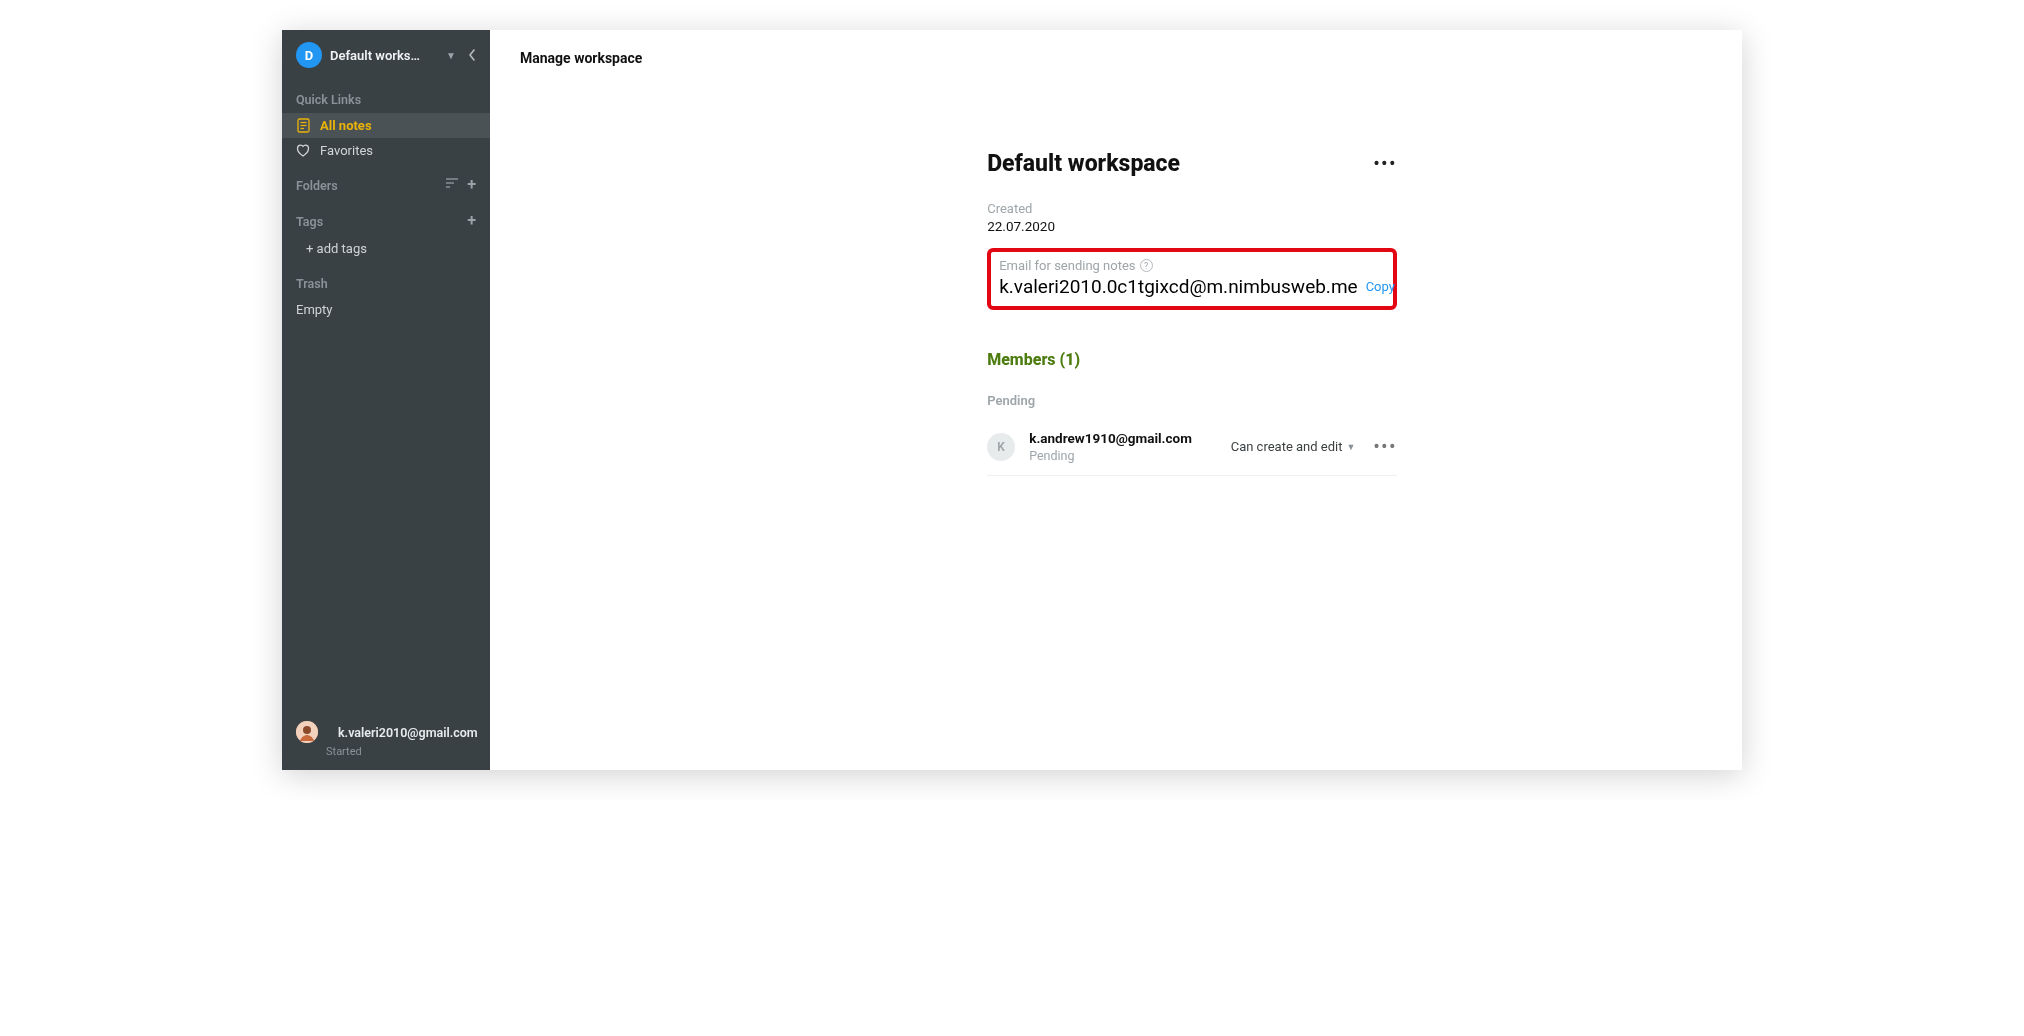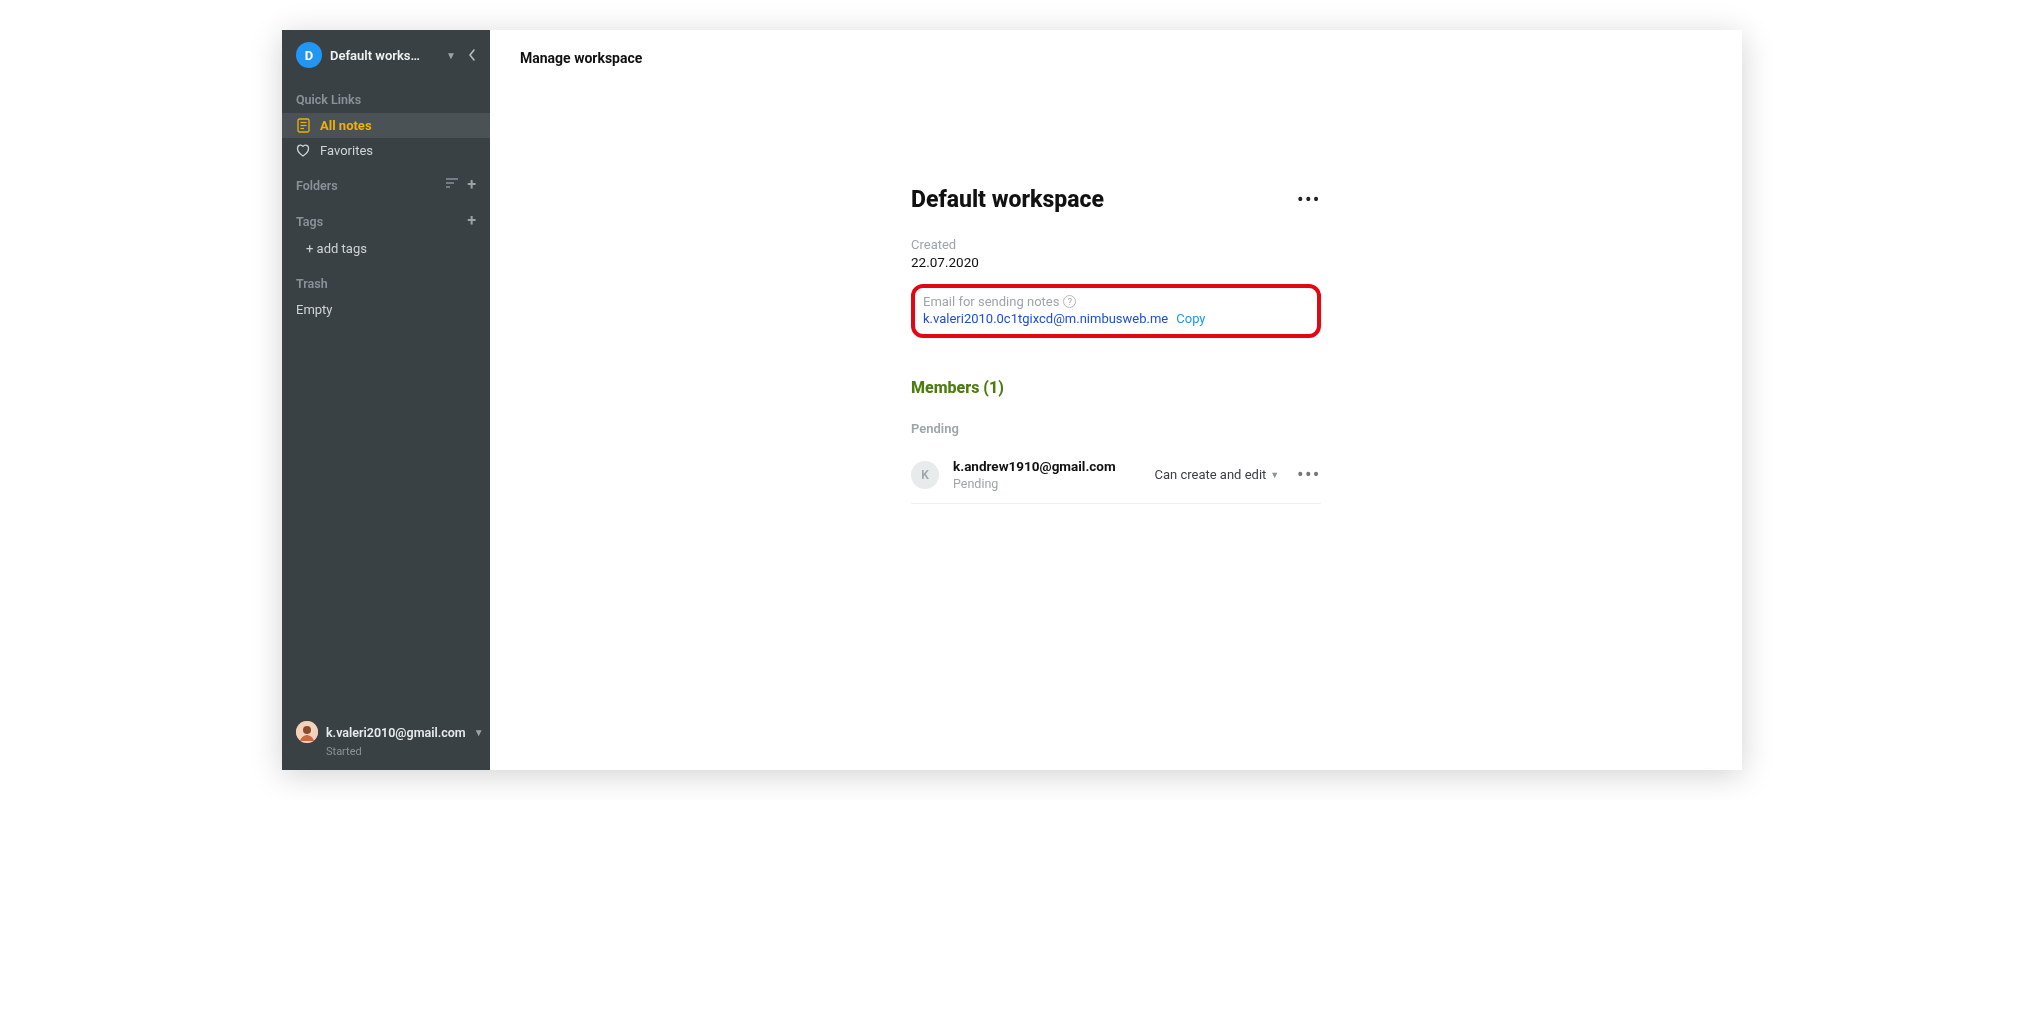--- a/index.html
+++ b/index.html
@@ -14,38 +14,38 @@
 .section-heading{padding:14px 14px 6px 14px;color:#8a9397;font-weight:600;font-size:12.5px;display:flex;align-items:center;justify-content:space-between}
 .section-actions{display:flex;gap:8px;color:#8f989c}
 .section-actions svg,.section-actions .plus-glyph{cursor:pointer}
 .nav-list{list-style:none}
 .nav-item{display:flex;align-items:center;gap:10px;padding:5px 14px;cursor:pointer;color:#cfd4d6}
 .nav-item.active{background:#4b5256;color:#eab308;font-weight:700}
 .nav-item .count{color:#7f888c;font-size:12px;margin-left:2px}
 .nav-icon{width:14px;height:14px;display:flex;align-items:center;justify-content:center;color:inherit}
 .plus-glyph{font-size:16px;line-height:1;color:#9aa3a7}
 .sidebar-spacer{flex:1}
-.sidebar-footer{display:flex;align-items:center;gap:8px;padding:10px 14px 8px 14px}
+.sidebar-footer{display:flex;align-items:center;gap:20px;padding:10px 14px 8px 14px}
 .user-avatar{width:22px;height:22px;border-radius:50%;background:#d98b6a;display:flex;align-items:center;justify-content:center;font-size:11px}
 .user-email{color:#e8ebec;font-weight:600;font-size:12.5px}
 .user-plan{color:#8a9397;font-size:11px;padding:0 14px 12px 44px;margin-top:-6px}
 .user-caret{color:#9aa3a7;font-size:10px}
-.main{flex:1;background:#fff;display:flex;flex-direction:column}
+.main{flex:1;background:#fff;display:flex;flex-direction:row}
 .main-header{padding:20px 0 0 30px;font-weight:700;font-size:14px;color:#111}
 .content{width:410px;margin:120px auto 12px auto}
 .title-row{display:flex;align-items:center;justify-content:space-between;margin-bottom:24px}
 .ws-title{font-size:23px;font-weight:800;color:#111}
 .more-dots{letter-spacing:2px;font-weight:900;color:#222;cursor:pointer}
 .label-muted{font-size:13px;color:#9ea5a9}
 .value-text{font-size:13.5px;color:#111;margin-top:2px}
-.highlight-box{border:4px solid #e30613;border-radius:12px;padding:6px 8px 8px 8px;margin-top:14px}
+.highlight-box{border:4px solid #e30613;border-radius:6px;padding:6px 8px 8px 8px;margin-top:14px}
 .email-label-row{display:flex;align-items:center;gap:4px}
 .help-circle{width:13px;height:13px;border:1px solid #b3b9bc;border-radius:50%;display:inline-flex;align-items:center;justify-content:center;font-size:9px;color:#9ea5a9}
 .email-row{display:flex;align-items:center;gap:8px;margin-top:2px}
-.email-value{font-size:13px;color:#1d4ed8}
+.email-value{font-size:19px;color:#000000}
 .copy-link{color:#2196f3;font-size:13px;cursor:pointer}
 .members-heading{font-size:16px;font-weight:800;color:#4d7c0f;margin-top:40px}
 .pending-label{font-size:13px;color:#9ea5a9;font-weight:600;margin-top:24px}
 .member-row{display:flex;align-items:center;margin-top:22px;padding-bottom:12px;border-bottom:1px solid #eef0f1}
 .member-avatar{width:28px;height:28px;border-radius:50%;background:#e8ebec;color:#9ea5a9;display:flex;align-items:center;justify-content:center;font-size:12px;font-weight:600;margin-right:14px}
 .member-info{flex:1}
 .member-email{font-size:13.5px;font-weight:700;color:#111}
 .member-status{font-size:12.5px;color:#9ea5a9;margin-top:2px}
 .member-role{font-size:13px;color:#3b3f41;display:flex;align-items:center;gap:4px;cursor:pointer}
 .role-caret{font-size:9px;color:#8a9397}

